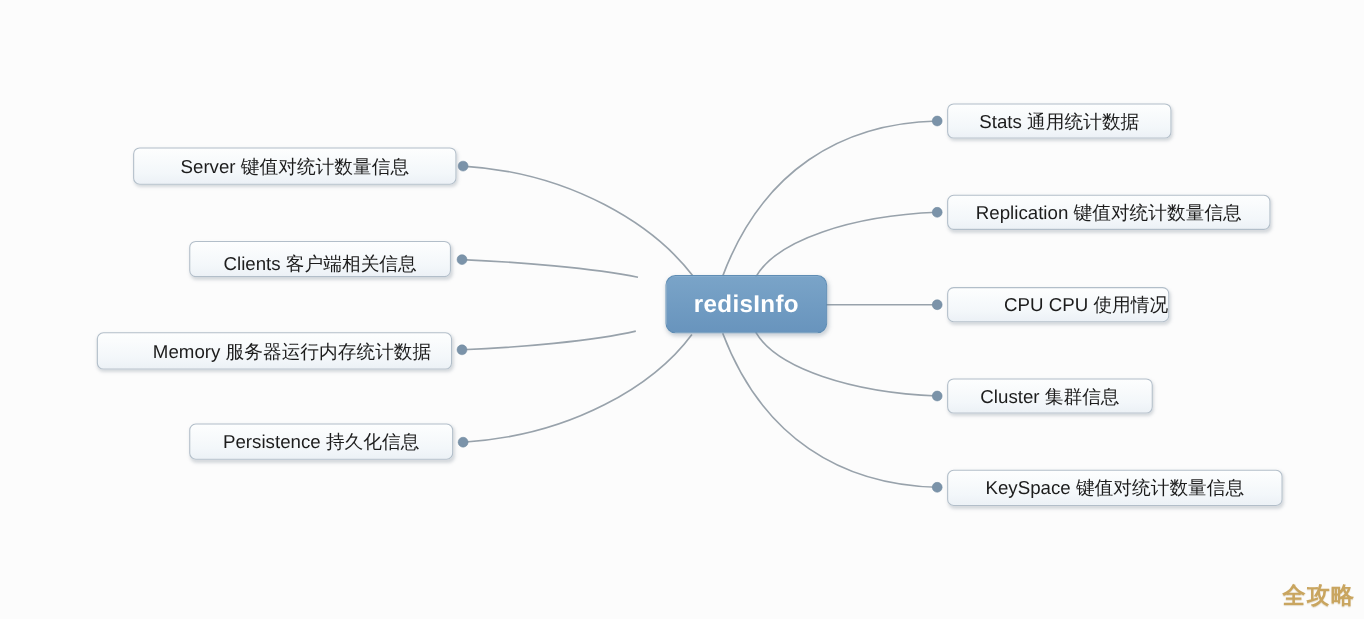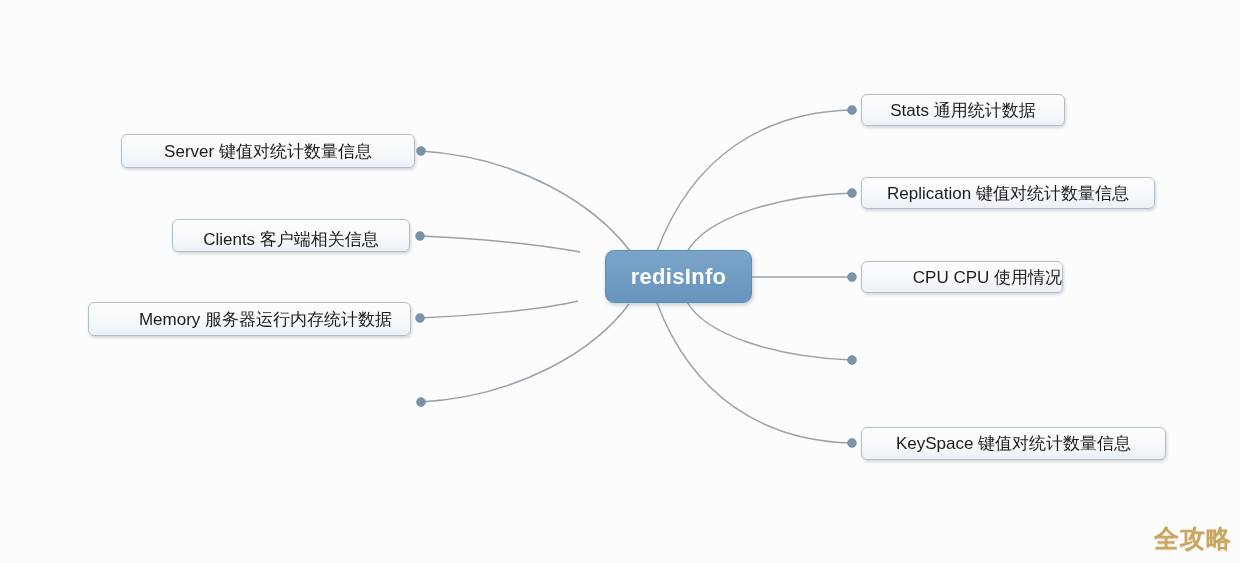--- a/index.html
+++ b/index.html
@@ -47,21 +47,21 @@
     color:#ffffff;
     font-size:22px;
     font-weight:600;
     letter-spacing:.3px;
     cursor:pointer;
   }
   .watermark{
     position:absolute;
     right:8px;bottom:8px;
     color:var(--watermark);
-    font-size:25px;
+    font-size:21px;
     font-weight:bold;
     letter-spacing:1px;
     text-shadow:0 1px 1px rgba(160,120,40,.25);
   }
 </style>
 </head>
 <body>
 
 <div class="canvas">
 
@@ -95,29 +95,35 @@
 
   <div class="node" style="left:121px;top:134px;width:294px;height:34px;">
     <span>Server 键值对统计数量信息</span>
   </div>
   <div class="node" style="left:172px;top:219px;width:238px;height:33px;align-items:flex-end;">
     <span>Clients 客户端相关信息</span>
   </div>
   <div class="node" style="left:88px;top:302px;width:323px;height:34px;padding-left:32px;">
     <span>Memory 服务器运行内存统计数据</span>
   </div>
+  <div class="node" style="left:172px;top:385px;width:240px;height:33px;">
+    <span>Persistence 持久化信息</span>
+  </div>
 
   <div class="node" style="left:861px;top:94px;width:204px;height:32px;">
     <span>Stats 通用统计数据</span>
   </div>
   <div class="node" style="left:861px;top:177px;width:294px;height:32px;">
     <span>Replication 键值对统计数量信息</span>
   </div>
   <div class="node" style="left:861px;top:261px;width:202px;height:32px;justify-content:flex-end;">
     <span>CPU CPU 使用情况</span>
   </div>
+  <div class="node" style="left:861px;top:344px;width:187px;height:32px;">
+    <span>Cluster 集群信息</span>
+  </div>
   <div class="node" style="left:861px;top:427px;width:305px;height:33px;">
     <span>KeySpace 键值对统计数量信息</span>
   </div>
 
   <div class="watermark">全攻略</div>
 
 </div>
 
 </body></html>

